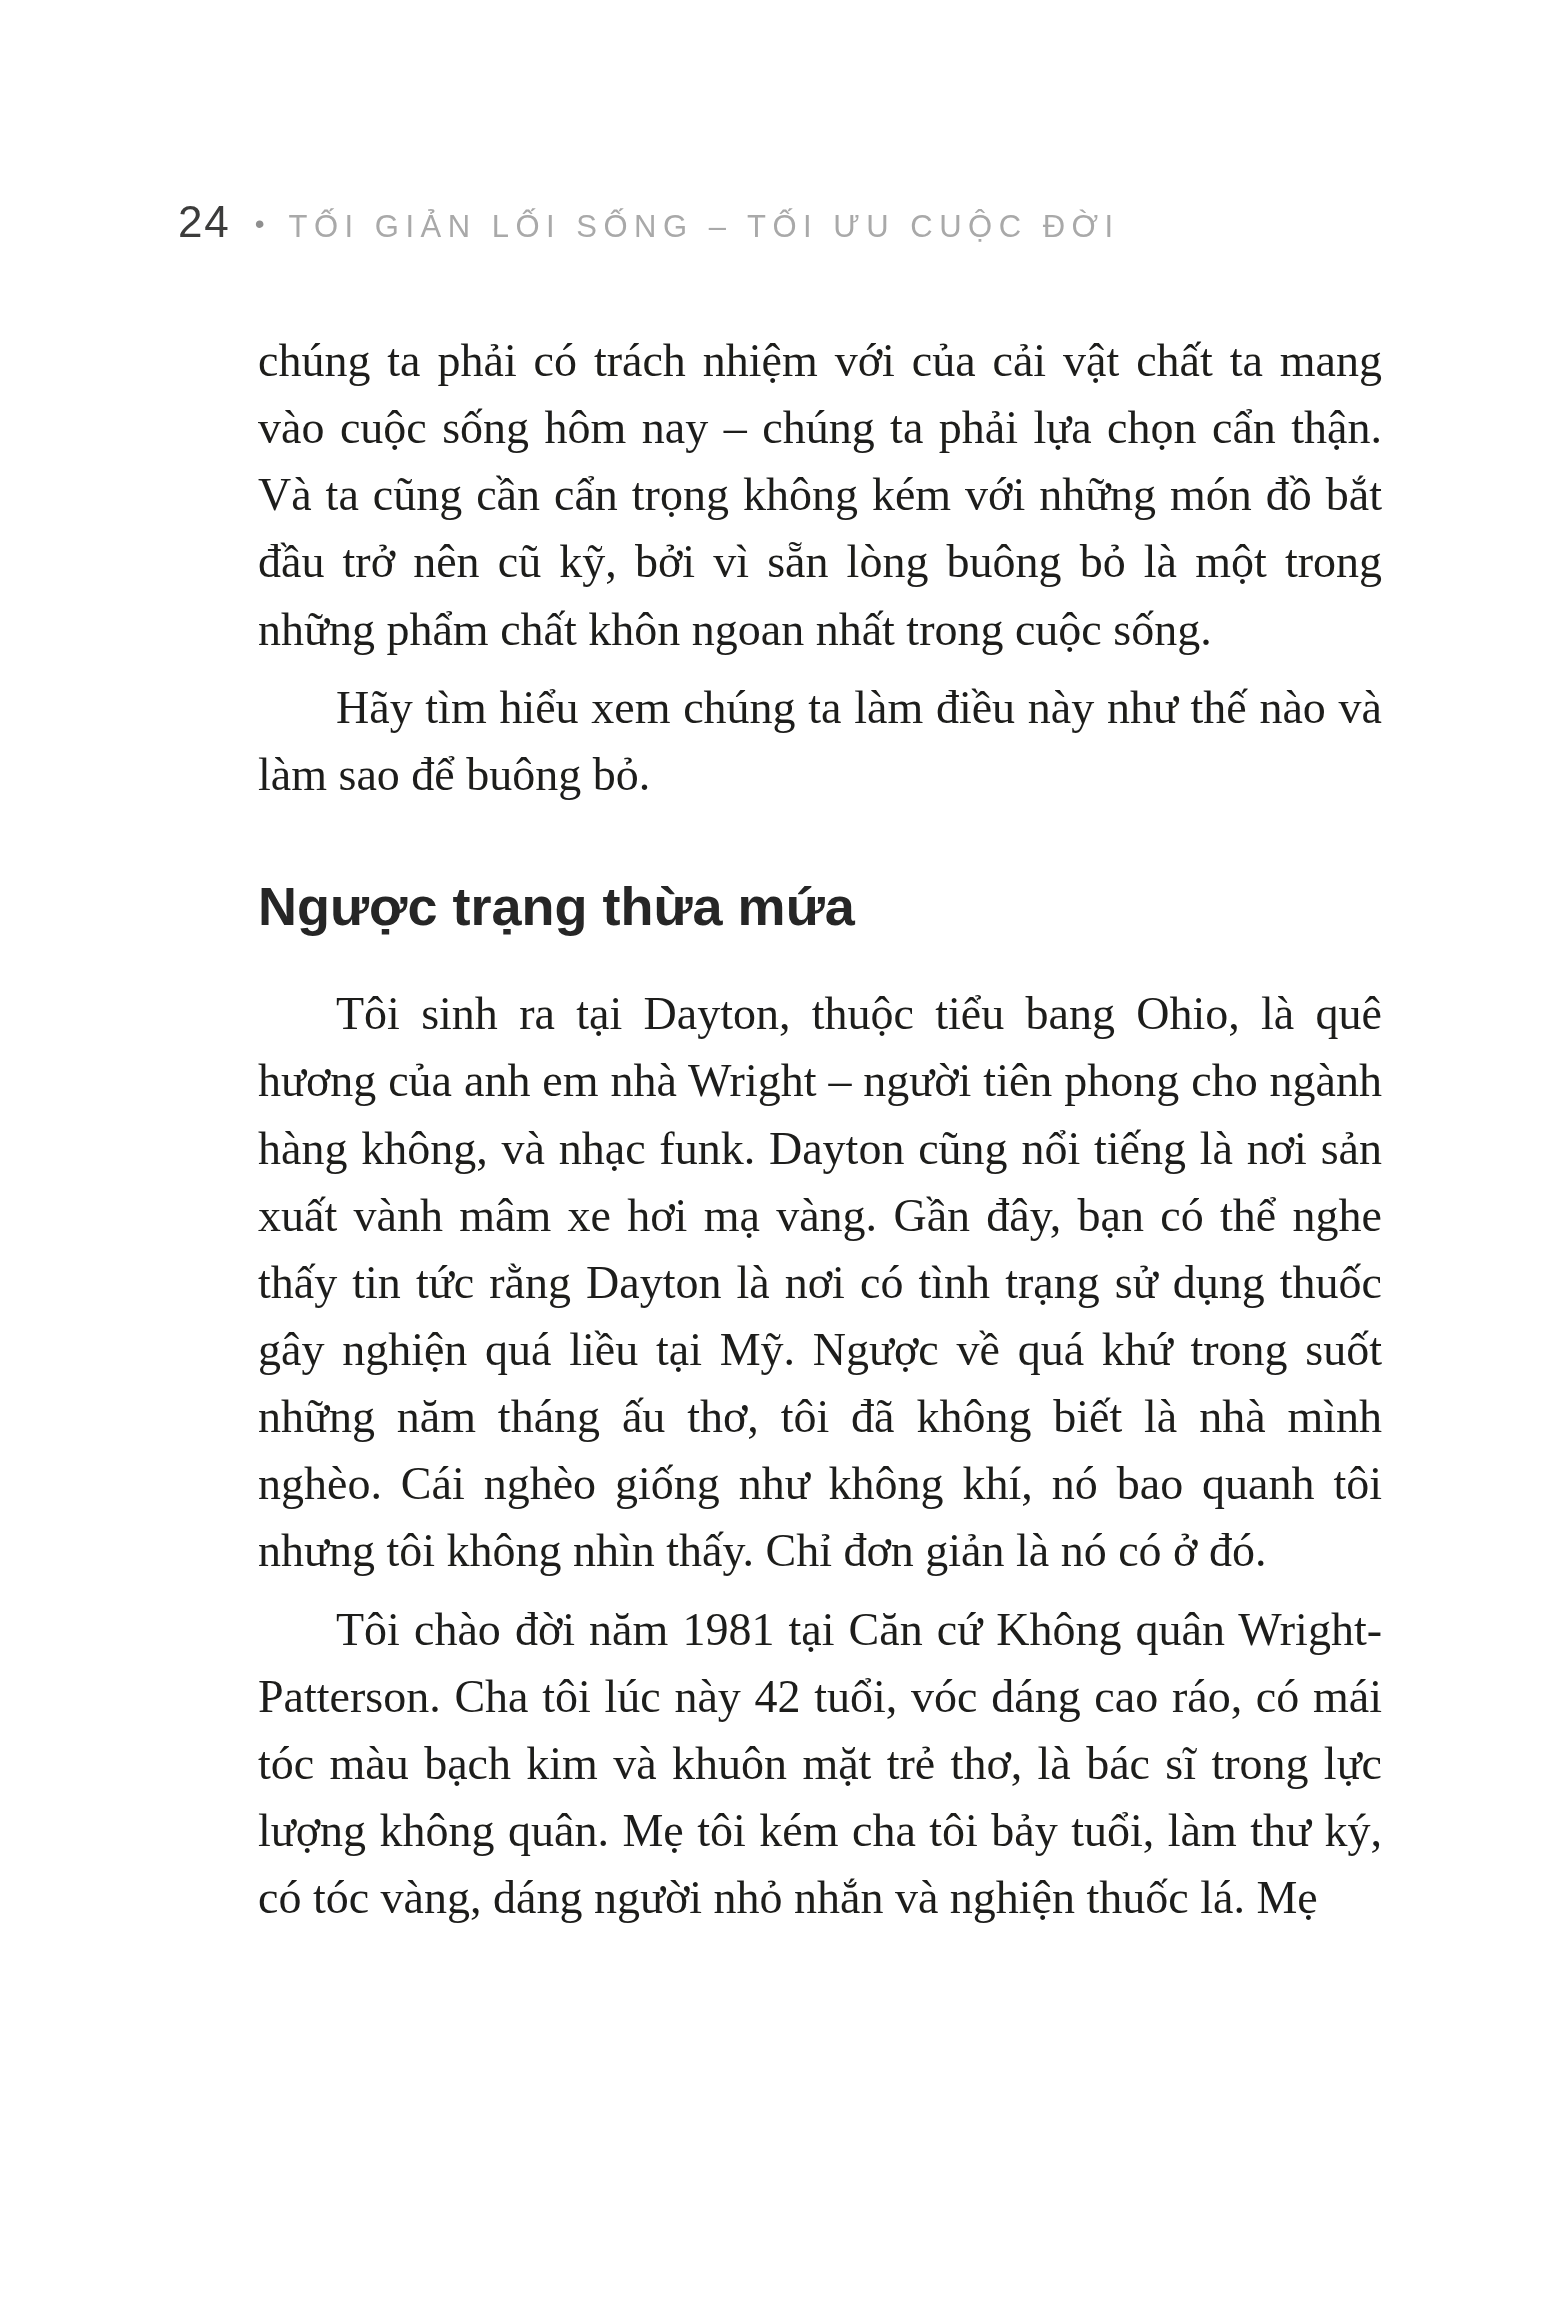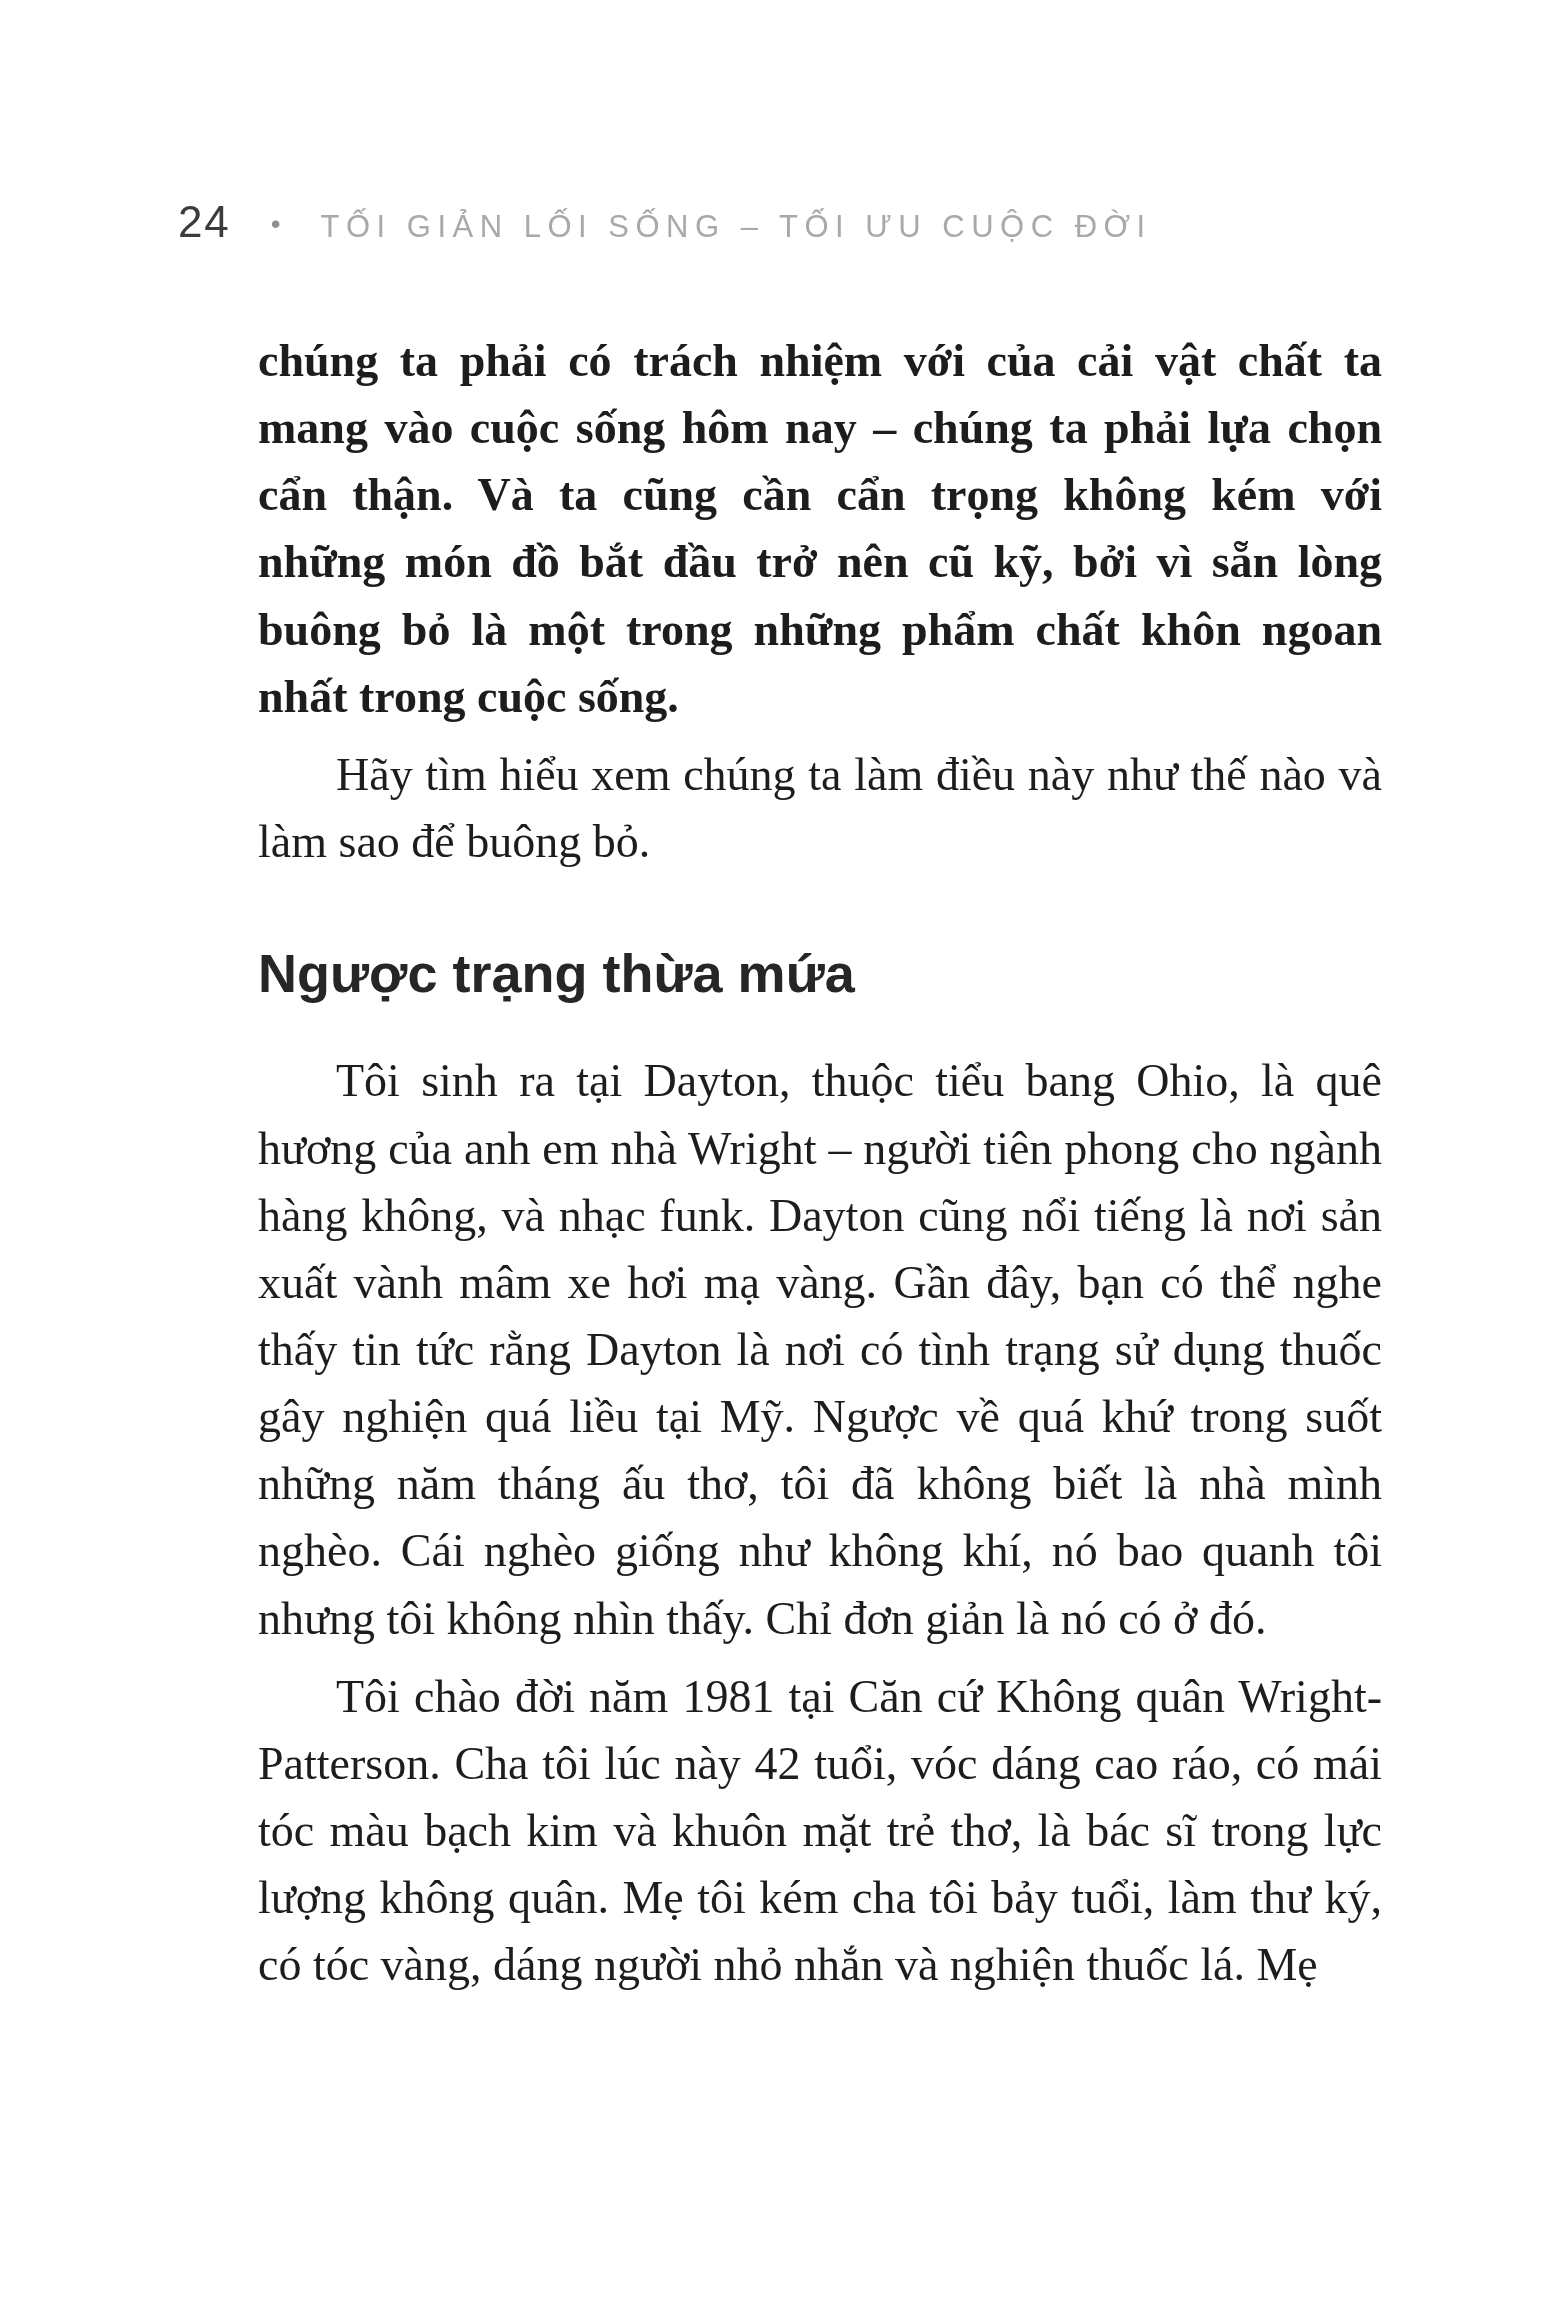--- a/index.html
+++ b/index.html
@@ -20,21 +20,21 @@
     color: #1d1d1b;
     overflow: hidden;
   }
   .running-header {
     position: absolute;
     top: 197px;
     left: 178px;
     right: 176px;
     display: flex;
     align-items: baseline;
-    gap: 40px;
+    gap: 24px;
     font-family: "Liberation Sans", sans-serif;
     white-space: nowrap;
   }
   .page-num {
     font-size: 44px;
     color: #3c3c3b;
     letter-spacing: 1.9px;
   }
   .header-sep {
     font-size: 28px;
@@ -56,21 +56,20 @@
     line-height: 1.46;
     text-align: justify;
     color: #1d1d1b;
   }
   .para {
     margin: 0 0 11px 0;
     text-indent: 78px;
   }
   .para.no-indent {
     text-indent: 0;
-    font-weight: bold;
   }
   .section-heading {
     font-family: "Liberation Sans", sans-serif;
     font-weight: 700;
     font-size: 54px;
     color: #262626;
     margin: 67px 0 43px 0;
     text-align: left;
     text-indent: 0;
     line-height: 1.15;

